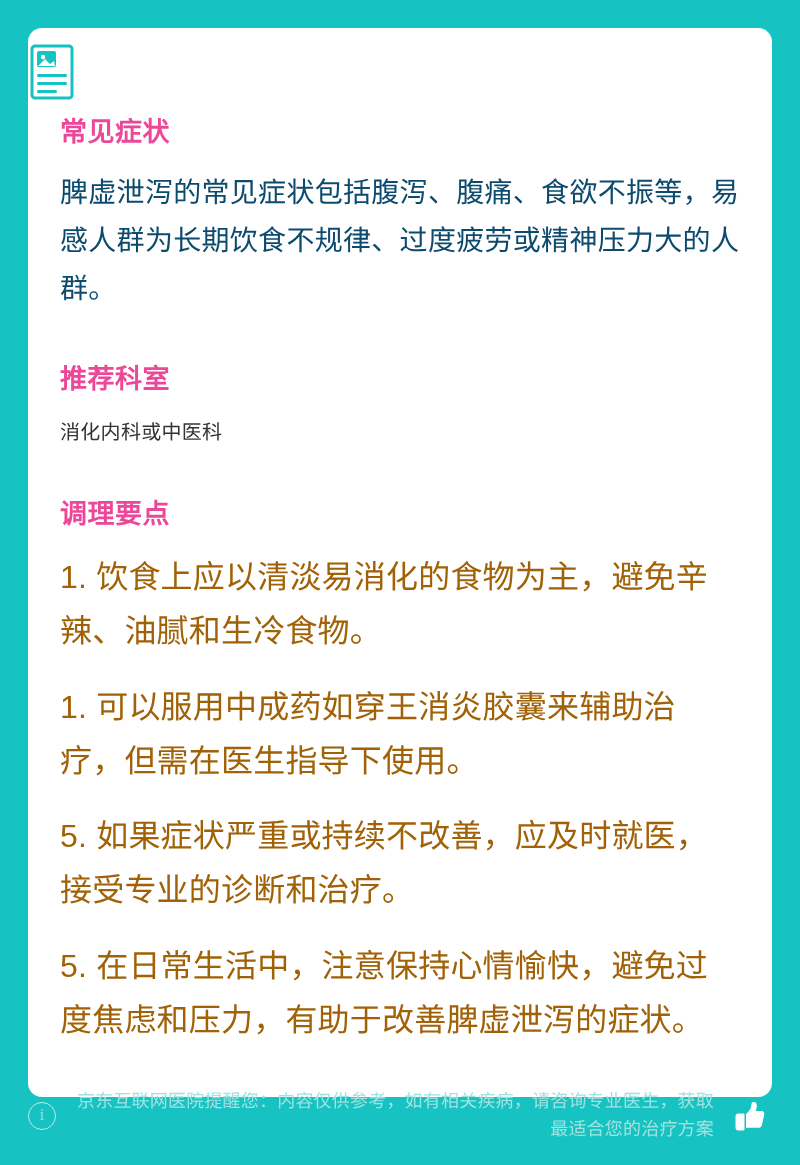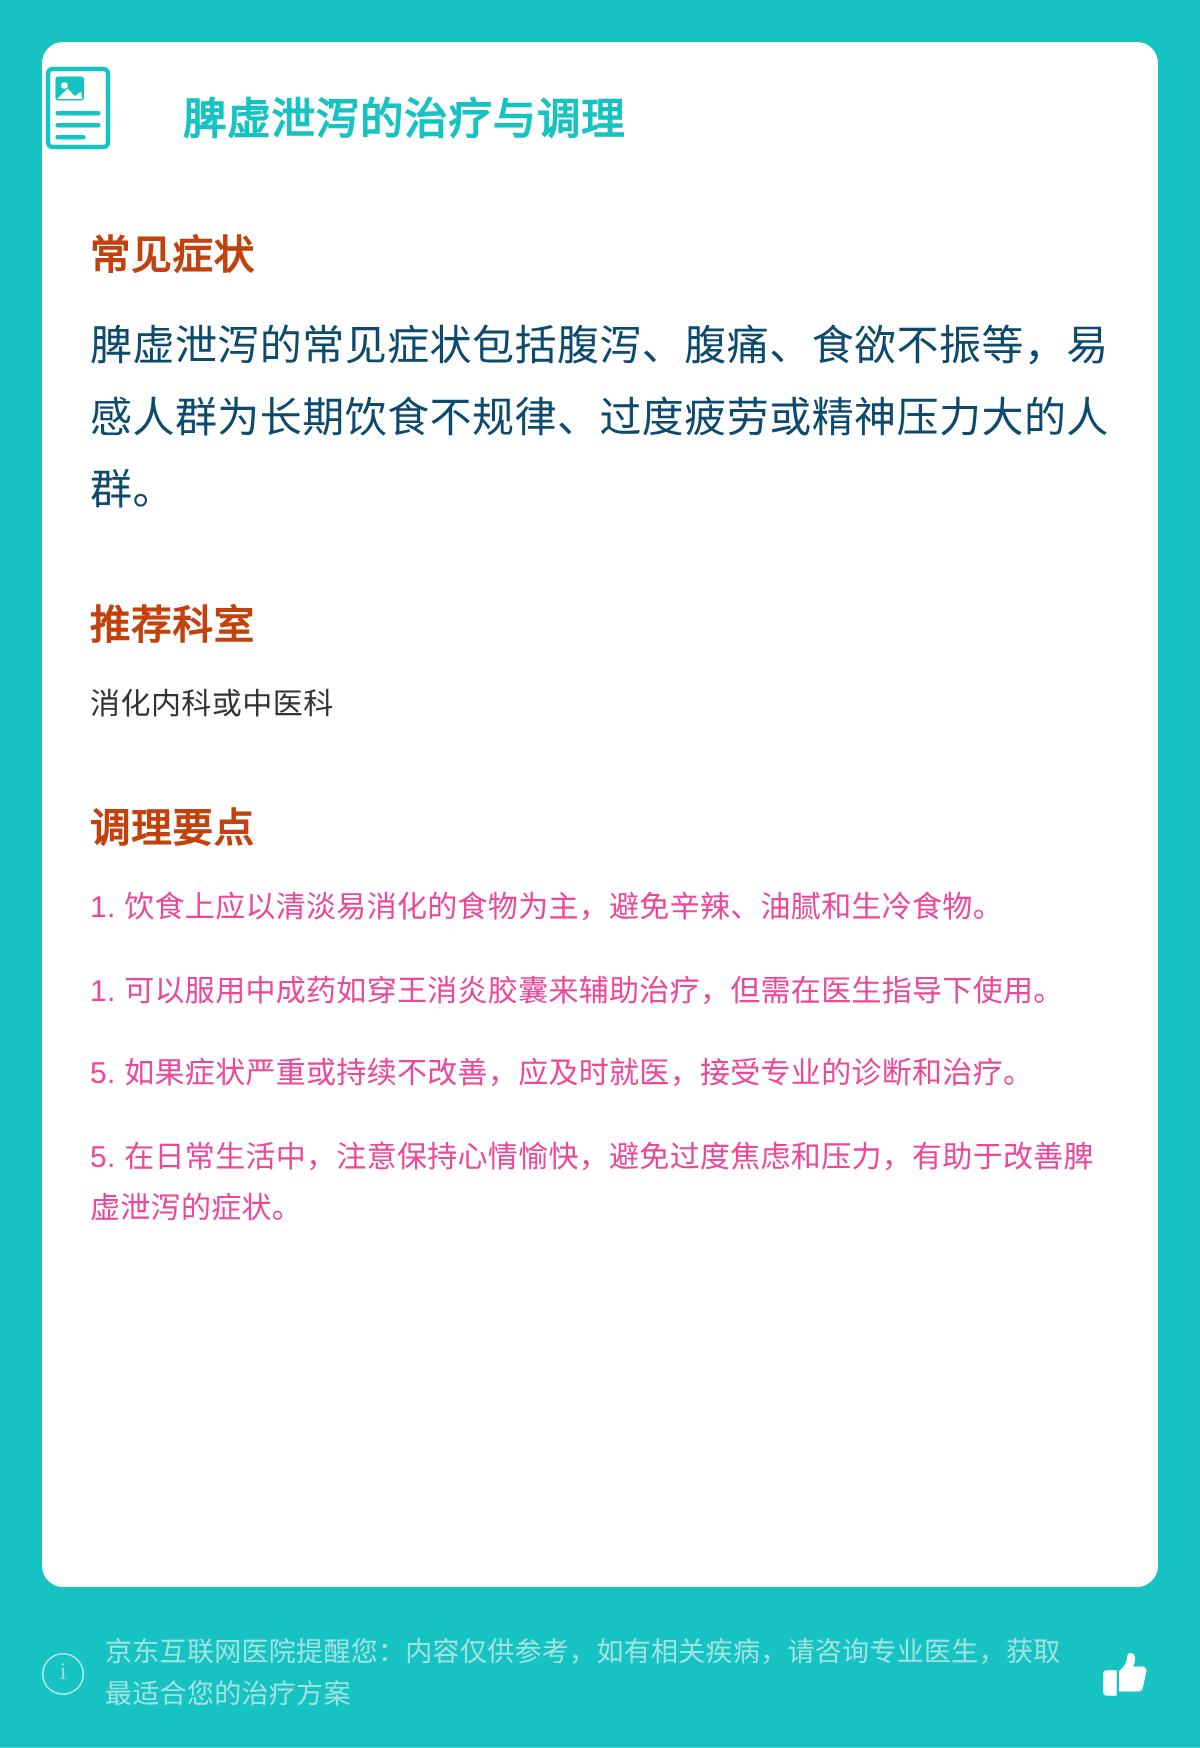--- a/index.html
+++ b/index.html
@@ -41,21 +41,21 @@
     margin: 0 0 0 62px;
     font-size: 29px;
     font-weight: bold;
     color: #16c2c2;
     line-height: 1.3;
     letter-spacing: 0.5px;
   }
   .section-heading {
     font-size: 27px;
     font-weight: bold;
-    color: #c2410c;
+    color: #ec4899;
     margin: 44px 0 20px 0;
     letter-spacing: 0.5px;
   }
   .section-heading.first {
     margin-top: 48px;
   }
   .body-text {
     font-size: 28px;
     color: #0c4a6e;
     line-height: 1.72;
@@ -68,22 +68,22 @@
     line-height: 1.6;
     margin: 0;
     letter-spacing: 0.3px;
   }
   .tips-list {
     margin: 14px 0 0 0;
     padding: 0;
     list-style: none;
   }
   .tips-list li {
-    font-size: 20px;
-    color: #ec4899;
+    font-size: 32px;
+    color: #a16207;
     line-height: 1.68;
     margin-bottom: 22px;
     letter-spacing: 0.2px;
   }
   .footer {
     position: absolute;
     left: 28px;
     right: 28px;
     bottom: 10px;
     height: 78px;
@@ -102,20 +102,21 @@
     text-align: center;
     margin-right: 14px;
     font-family: "Liberation Serif", serif;
   }
   .footer-text {
     flex: 1 1 auto;
     font-size: 18px;
     color: #9fe3e0;
     line-height: 1.55;
     letter-spacing: 0.2px;
+    text-align: right;
   }
   .thumb-icon {
     flex: 0 0 auto;
     margin-left: 10px;
     width: 48px;
     height: 48px;
     display: flex;
     align-items: center;
     justify-content: center;
   }
@@ -131,21 +132,20 @@
         <rect x="6" y="4" width="40" height="52" rx="3" fill="#ffffff" stroke="#16c2c2" stroke-width="3"></rect>
         <rect x="11" y="9" width="19" height="16" rx="2" fill="#16c2c2"></rect>
         <circle cx="17" cy="15" r="2.2" fill="#ffffff"></circle>
         <path d="M12 24 L19 17 L24 22 L28 19 L29 24 Z" fill="#ffffff"></path>
         <rect x="11" y="32" width="30" height="3" rx="1.5" fill="#16c2c2"></rect>
         <rect x="11" y="40" width="30" height="3" rx="1.5" fill="#16c2c2"></rect>
         <rect x="11" y="48" width="20" height="3" rx="1.5" fill="#16c2c2"></rect>
       </svg>
     </div>
 
-    <h1 class="title">脾虚泄泻的治疗与调理</h1>
 
     <h2 class="section-heading first">常见症状</h2>
     <p class="body-text">脾虚泄泻的常见症状包括腹泻、腹痛、食欲不振等，易感人群为长期饮食不规律、过度疲劳或精神压力大的人群。</p>
 
     <h2 class="section-heading">推荐科室</h2>
     <p class="plain-line">消化内科或中医科</p>
 
     <h2 class="section-heading">调理要点</h2>
     <ul class="tips-list">
       <li>1. 饮食上应以清淡易消化的食物为主，避免辛辣、油腻和生冷食物。</li>

